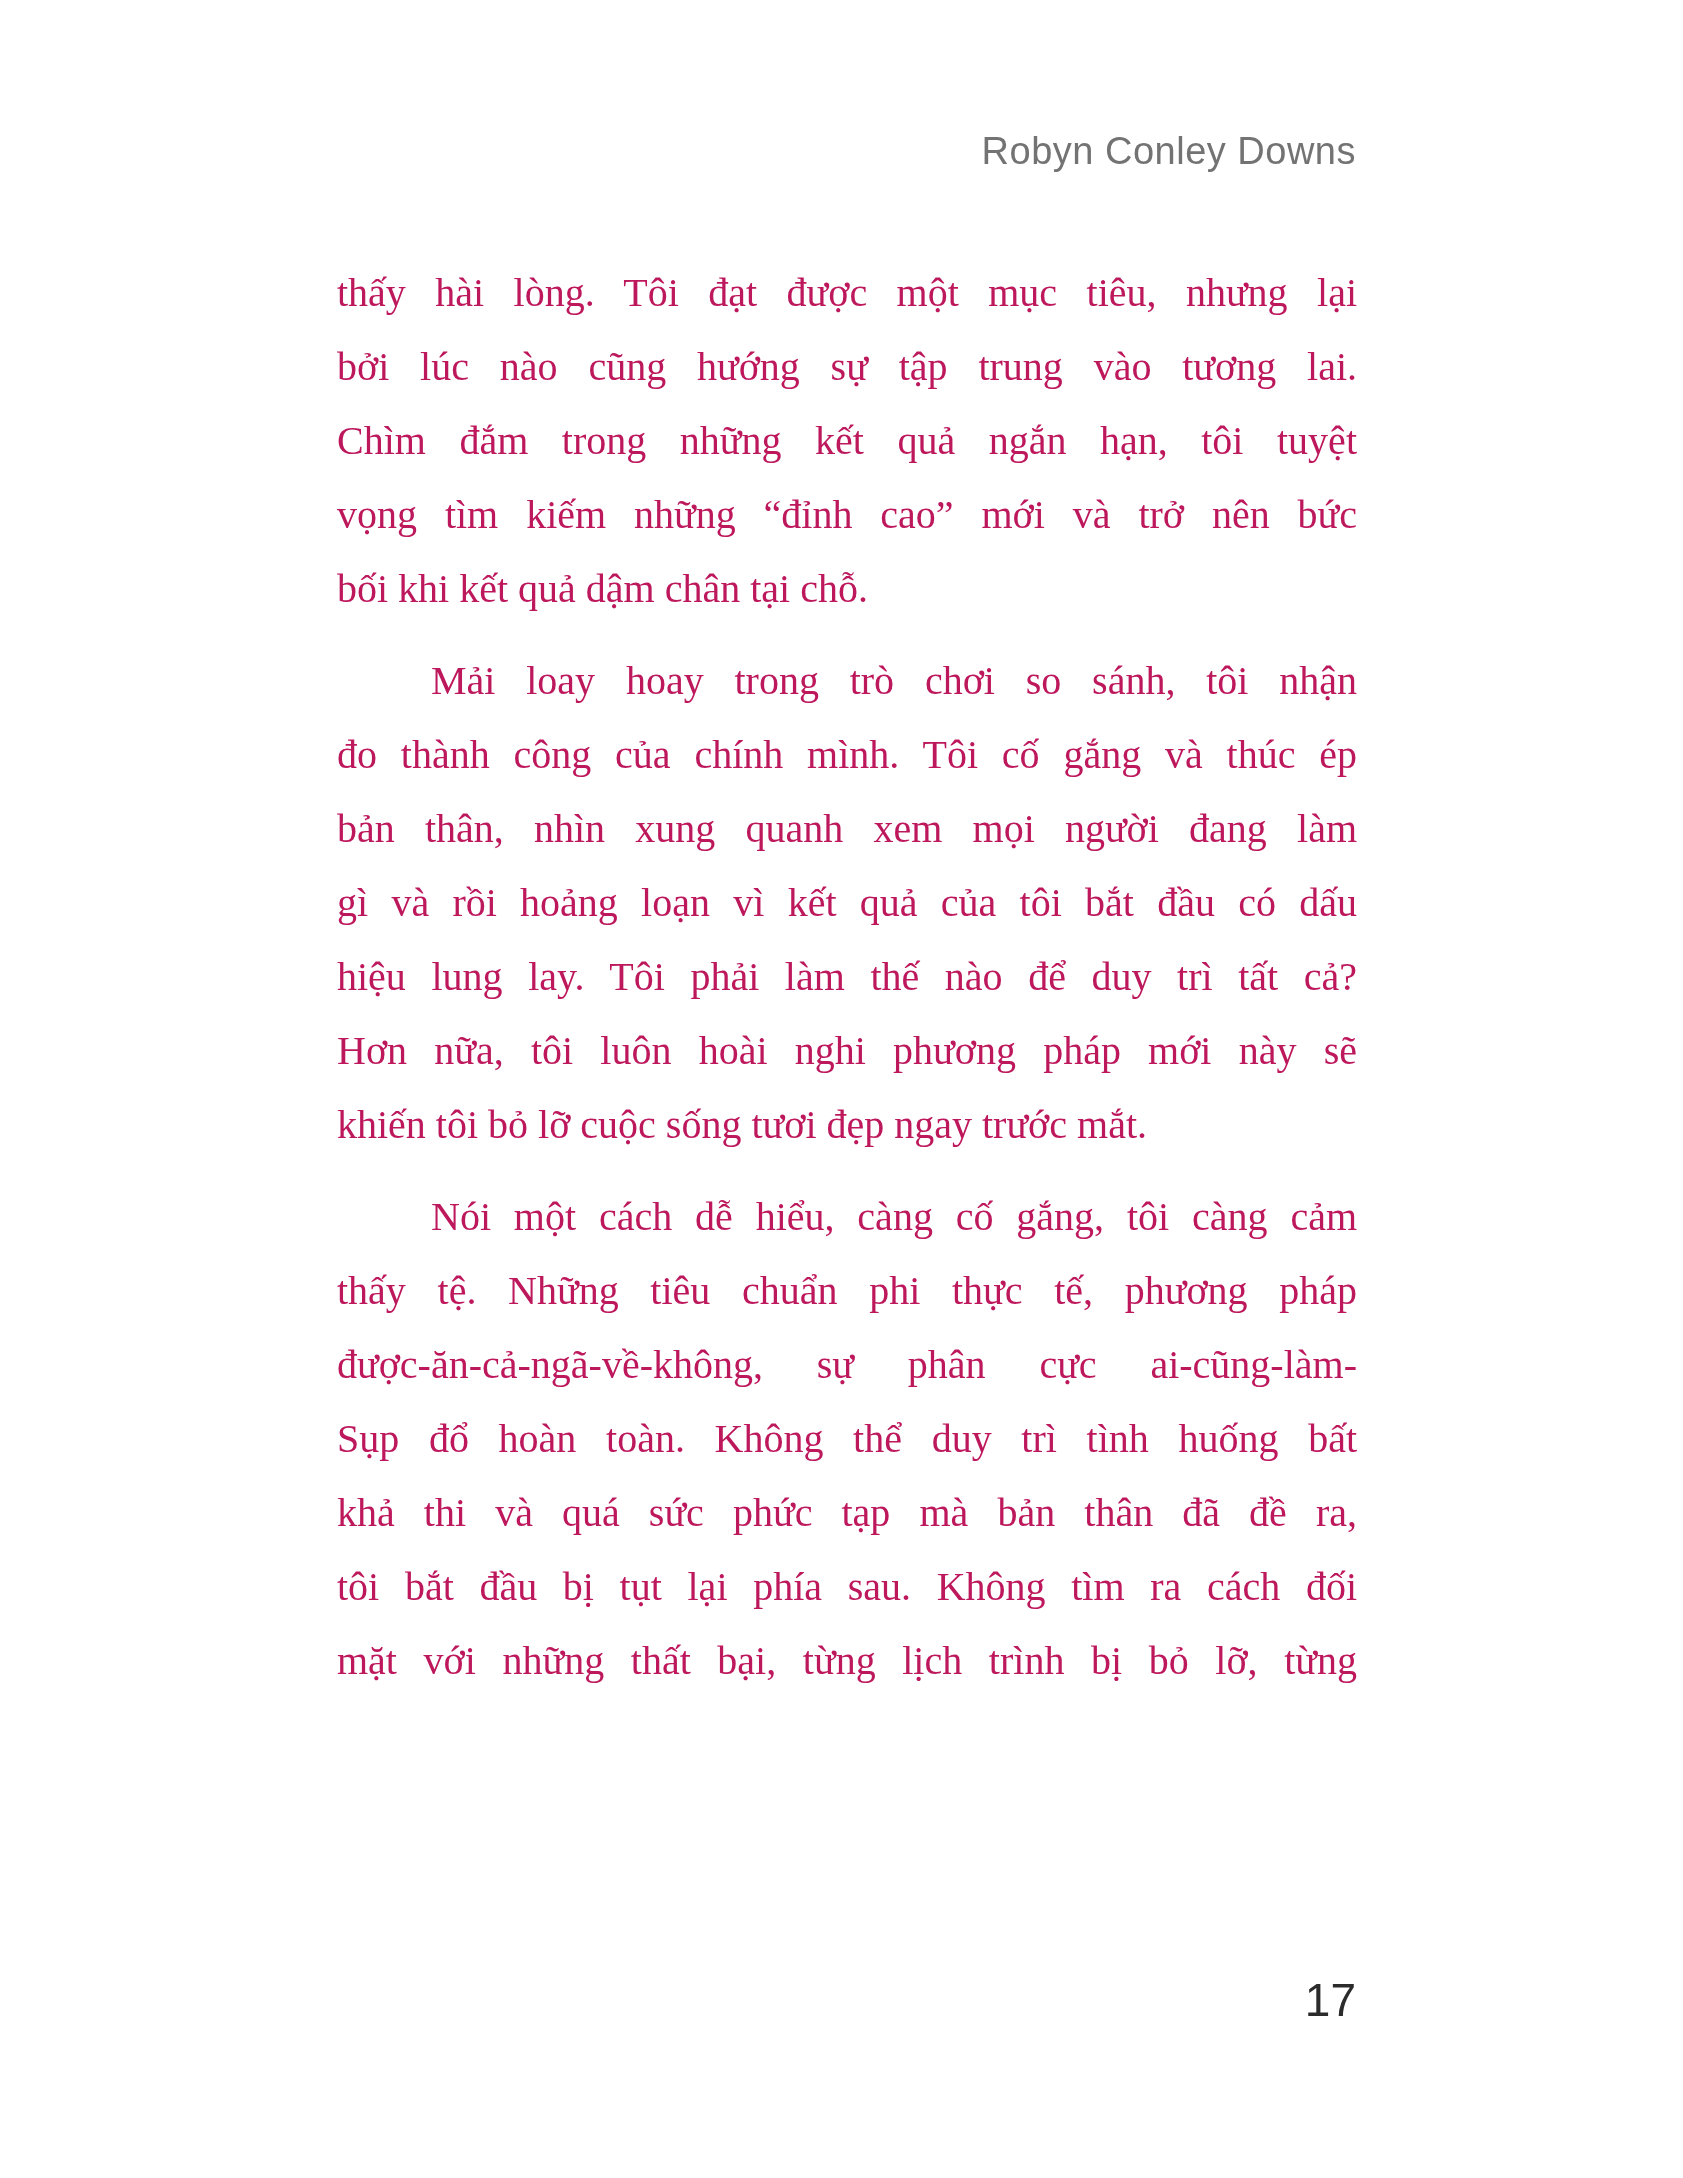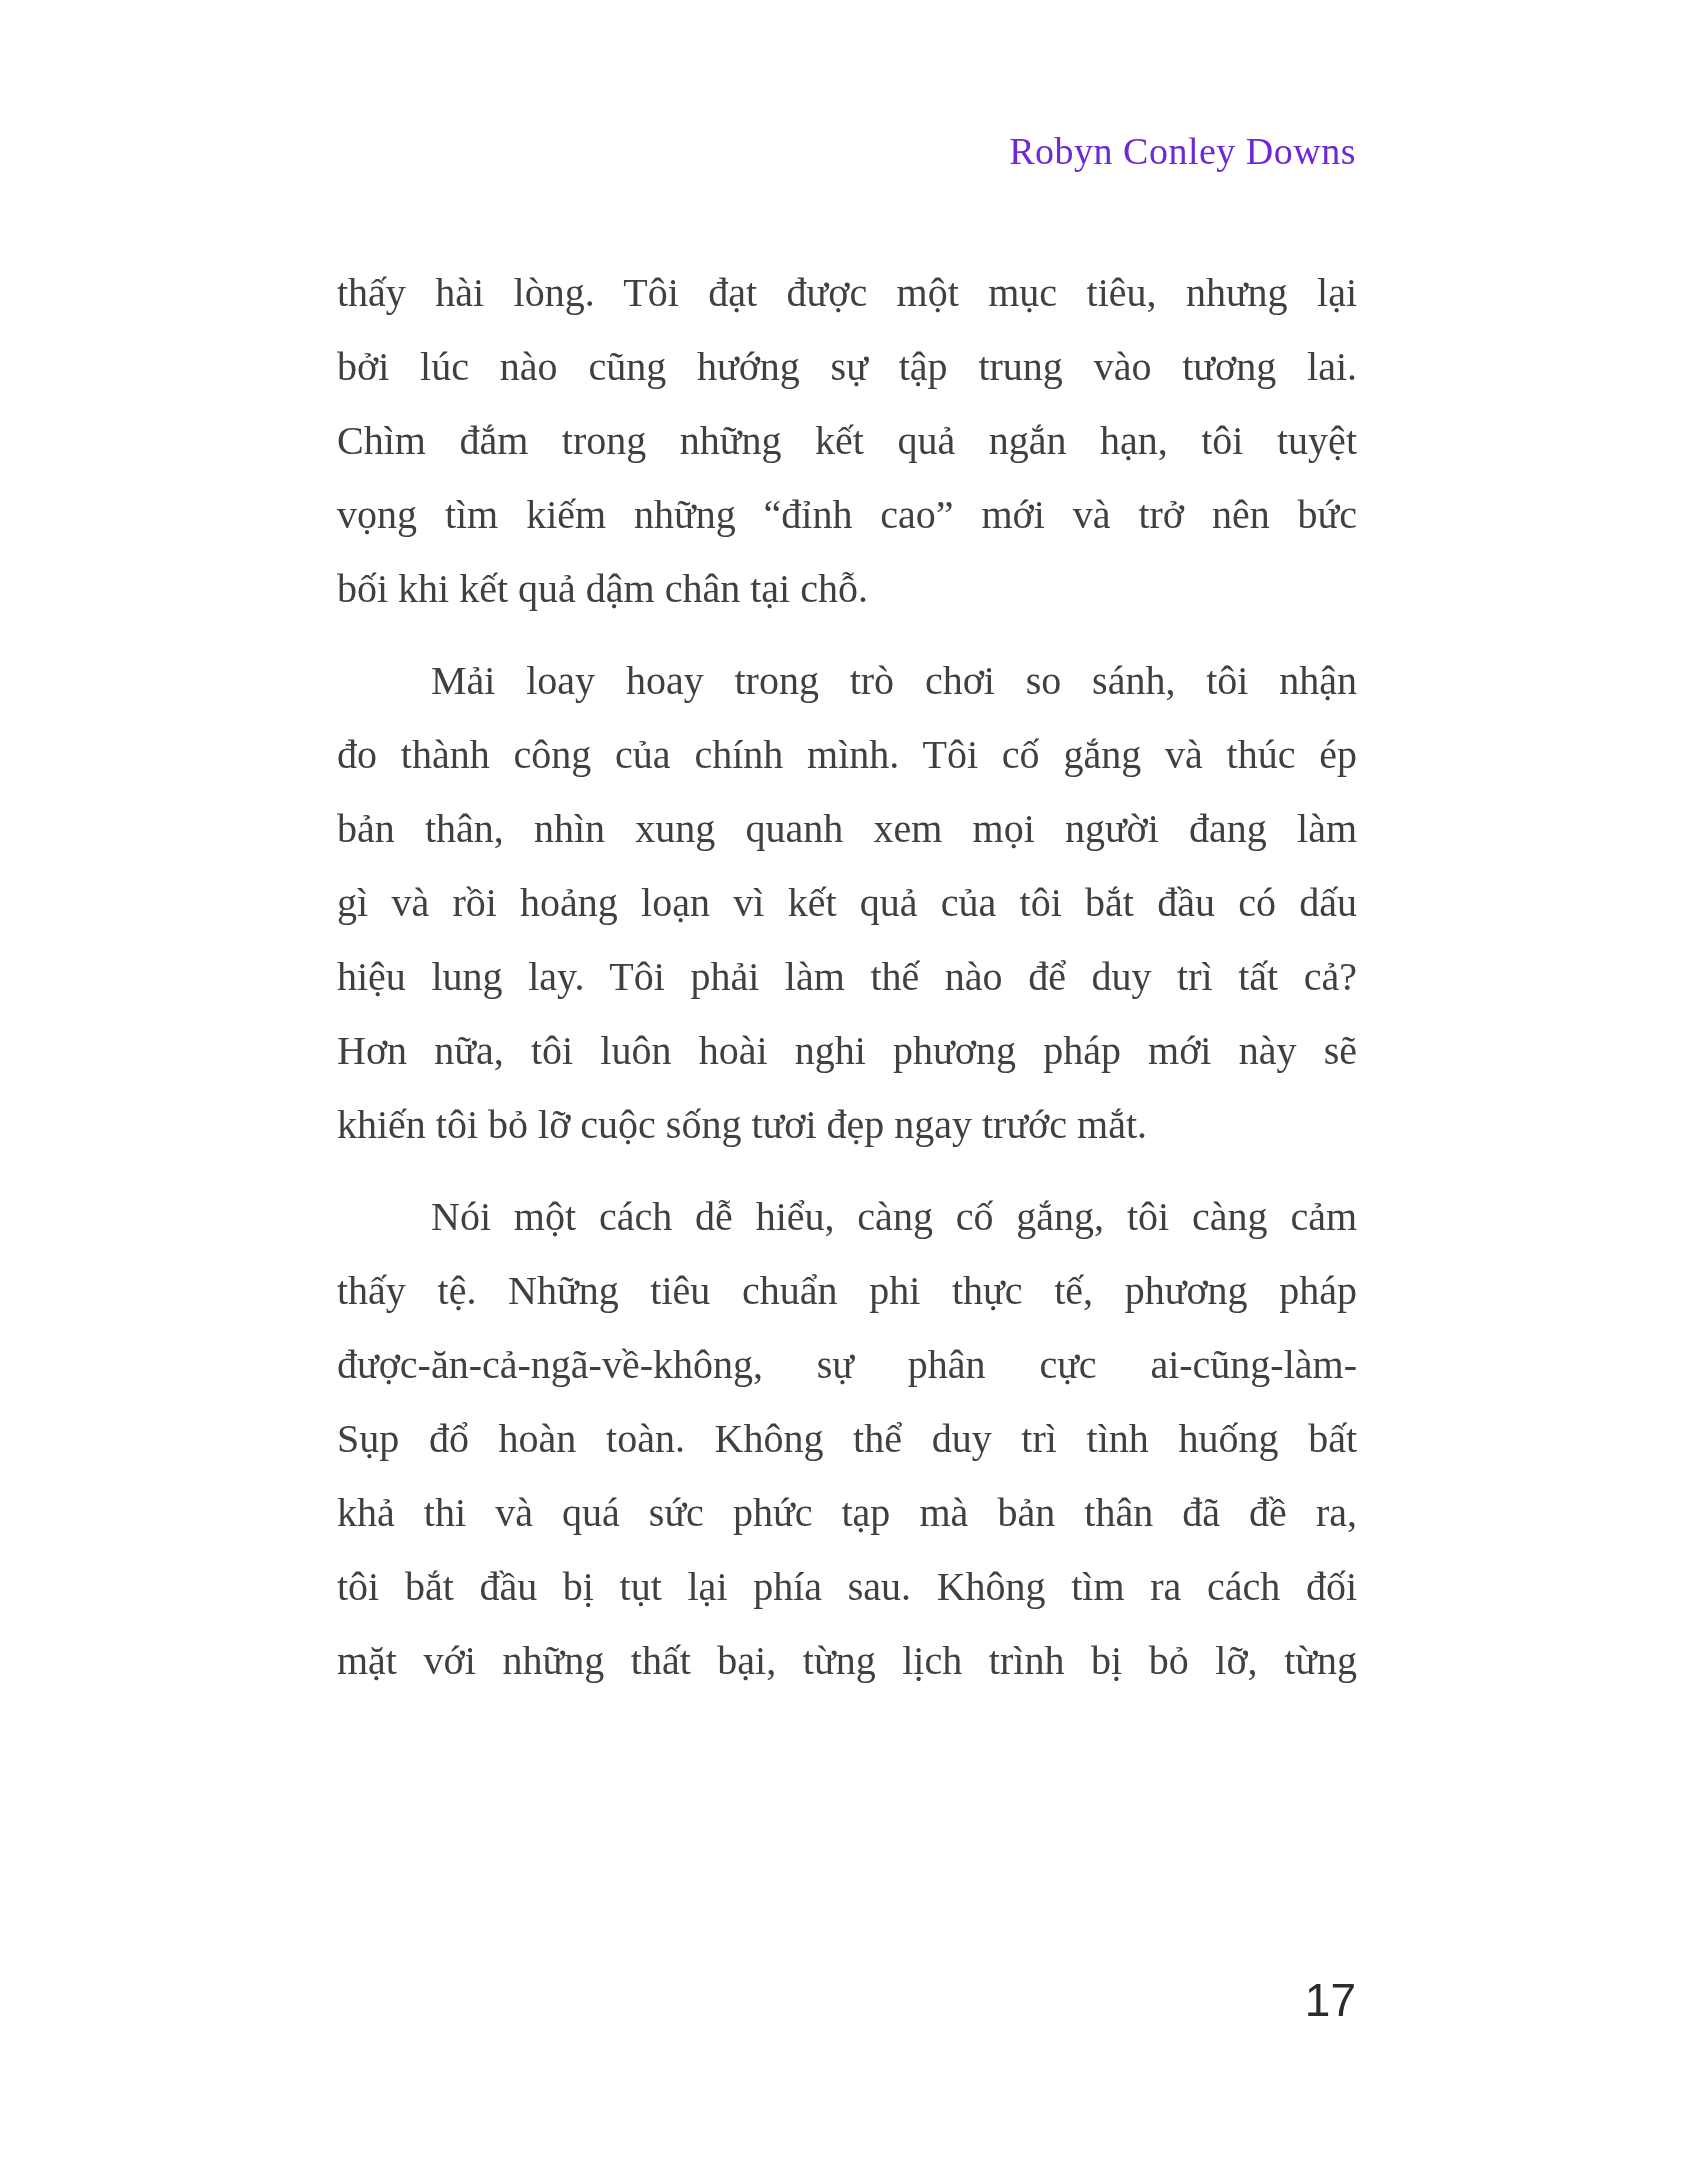--- a/index.html
+++ b/index.html
@@ -11,35 +11,35 @@
     position: relative;
     width: 1683px;
     height: 2178px;
     background: #ffffff;
     overflow: hidden;
   }
   .running-header {
     position: absolute;
     top: 129px;
     right: 327px;
-    font-family: Liberation Serif, serif;
+    font-family: Liberation Sans, sans-serif;
     font-size: 38px;
     line-height: 44px;
-    color: #6d28d9;
+    color: #737373;
     letter-spacing: 0.5px;
   }
   .body-text {
     position: absolute;
     left: 337px;
     top: 256px;
     width: 1020px;
     font-family: "Liberation Serif", "DejaVu Serif", serif;
     font-size: 40px;
     line-height: 74px;
-    color: #404040;
+    color: #be185d;
   }
   .para + .para { margin-top: 18px; }
   .line {
     text-align: justify;
     text-align-last: justify;
   }
   
   .para .line:last-child { text-align-last: left; }
   
   .para:last-child .line:last-child { text-align-last: justify; }

